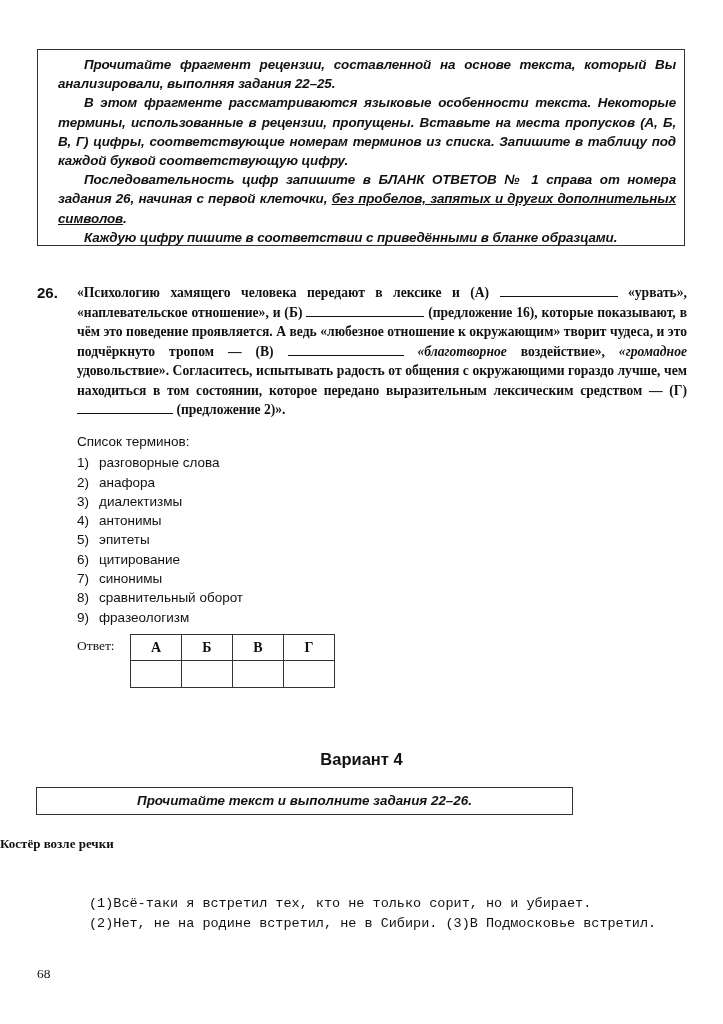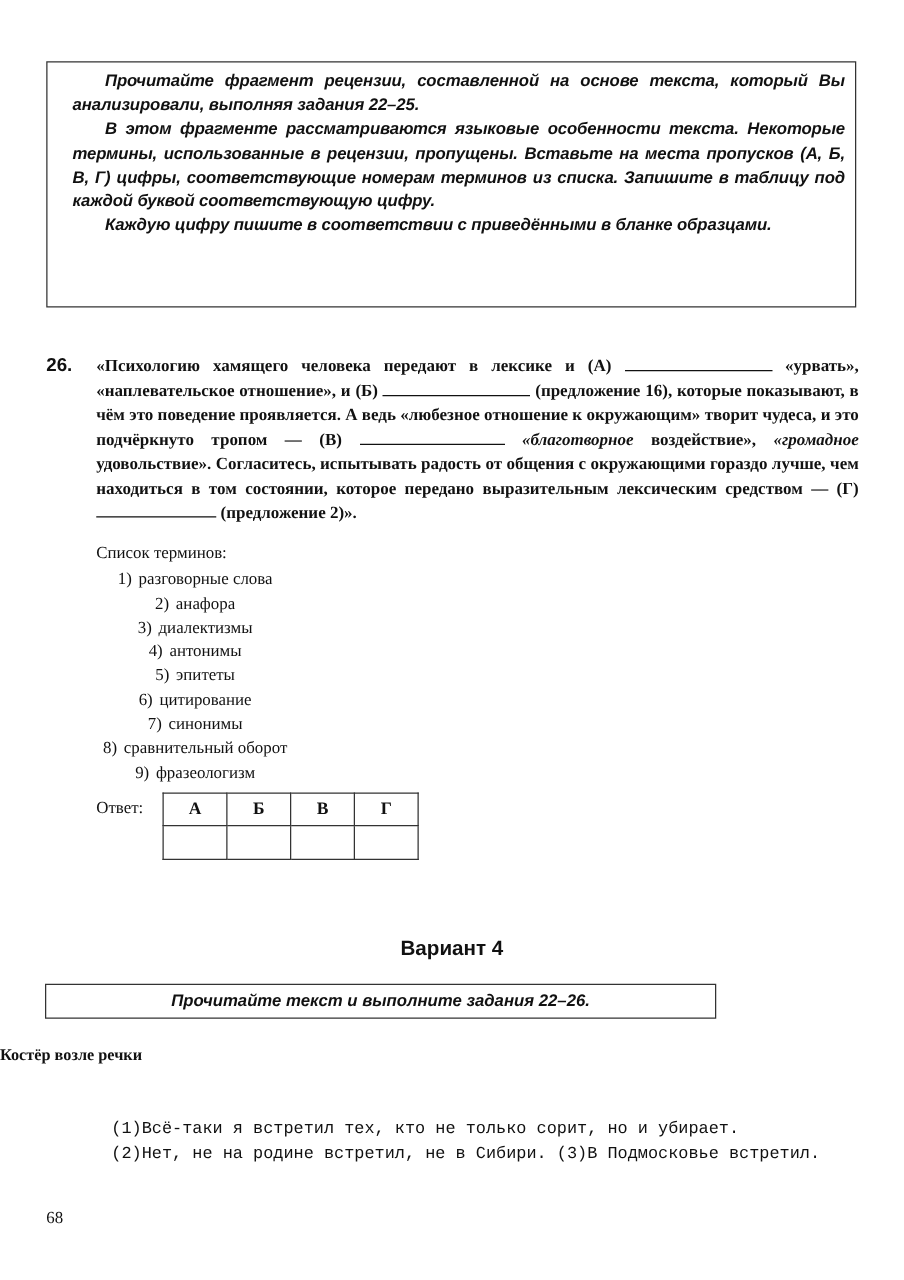--- a/index.html
+++ b/index.html
@@ -25,24 +25,24 @@
   .task-num {
     position: absolute; left: 0; top: 0;
     font-family: Liberation Sans, sans-serif; font-weight: bold; font-size: 15px;
   }
   .task-text { margin-left: 40px; text-align: justify; }
   .blank { display: inline-block; border-bottom: 1px solid #111; height: 12px; vertical-align: baseline; }
   .task-text i { }
 
   .terms {
     position: absolute; left: 77px; top: 432px;
-    font-family: Liberation Serif, serif; font-size: 13.5px; line-height: 19.3px;
+    font-family: Liberation Sans, sans-serif; font-size: 13.5px; line-height: 19.3px;
   }
   .terms-title { margin-bottom: 2px; }
-  .term { white-space: nowrap; text-align: center; }
+  .term { white-space: nowrap; }
   .term-num { display: inline-block; width: 22px; }
 
   .answer-label {
     position: absolute; left: 77px; top: 638px;
     font-family: "Liberation Serif", serif; font-size: 13.5px;
   }
   table.answer {
     position: absolute; left: 130px; top: 634px; border-collapse: collapse;
     font-family: "Liberation Serif", serif; font-weight: bold; font-size: 14px;
   }
@@ -77,20 +77,21 @@
     position: absolute; left: 37px; top: 966px;
     font-family: "Liberation Serif", serif; font-size: 13.5px;
   }
 </style>
 </head>
 <body>
 
 <div class="instr-box">
   <p>Прочитайте фрагмент рецензии, составленной на основе текста, который Вы анализировали, выполняя задания 22–25.</p>
   <p>В этом фрагменте рассматриваются языковые особенности текста. Некоторые термины, использованные в рецензии, пропущены. Вставьте на места пропусков (А, Б, В, Г) цифры, соответствующие номерам терминов из списка. Запишите в таблицу под каждой буквой соответствующую цифру.</p>
+  <p><span>Последовательность цифр запишите в БЛАНК ОТВЕТОВ № 1 справа от номера задания 26, начиная с первой клеточки, </span><u>без пробелов, запятых и других дополнительных символов</u><span>.</span></p>
   <p>Каждую цифру пишите в соответствии с приведёнными в бланке образцами.</p>
 </div>
 
 <div class="task">
   <span class="task-num">26.</span>
   <div class="task-text"><span>«Психологию хамящего человека передают в лексике и (А)</span> <span class="blank" style="width:118px"></span><span> «урвать», «наплевательское отношение», и (Б)</span> <span class="blank" style="width:118px"></span><span> (предложение 16), которые показывают, в чём это поведение проявляется. А ведь «любезное отношение к окружающим» творит чудеса, и это подчёркнуто тропом — (В)</span> <span class="blank" style="width:116px"></span> <i>«благотворное</i><span> воздействие», </span><i>«громадное</i><span> удовольствие». Согласитесь, испытывать радость от общения с окружающими гораздо лучше, чем находиться в том состоянии, которое передано выразительным лексическим средством — (Г)</span> <span class="blank" style="width:96px"></span><span> (предложение 2)».</span></div>
 </div>
 
 <div class="terms">
   <div class="terms-title">Список терминов:</div>

